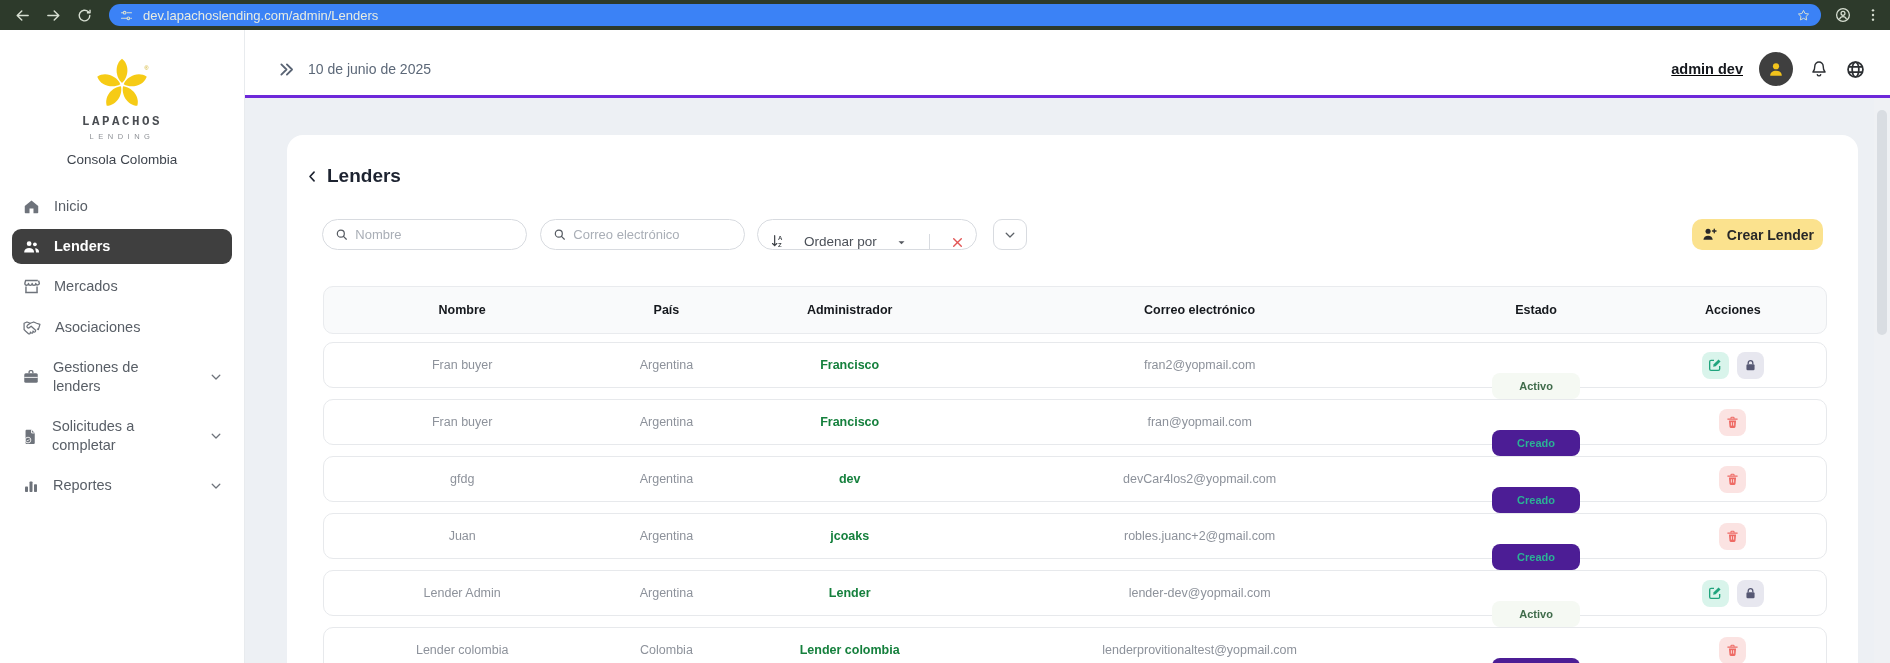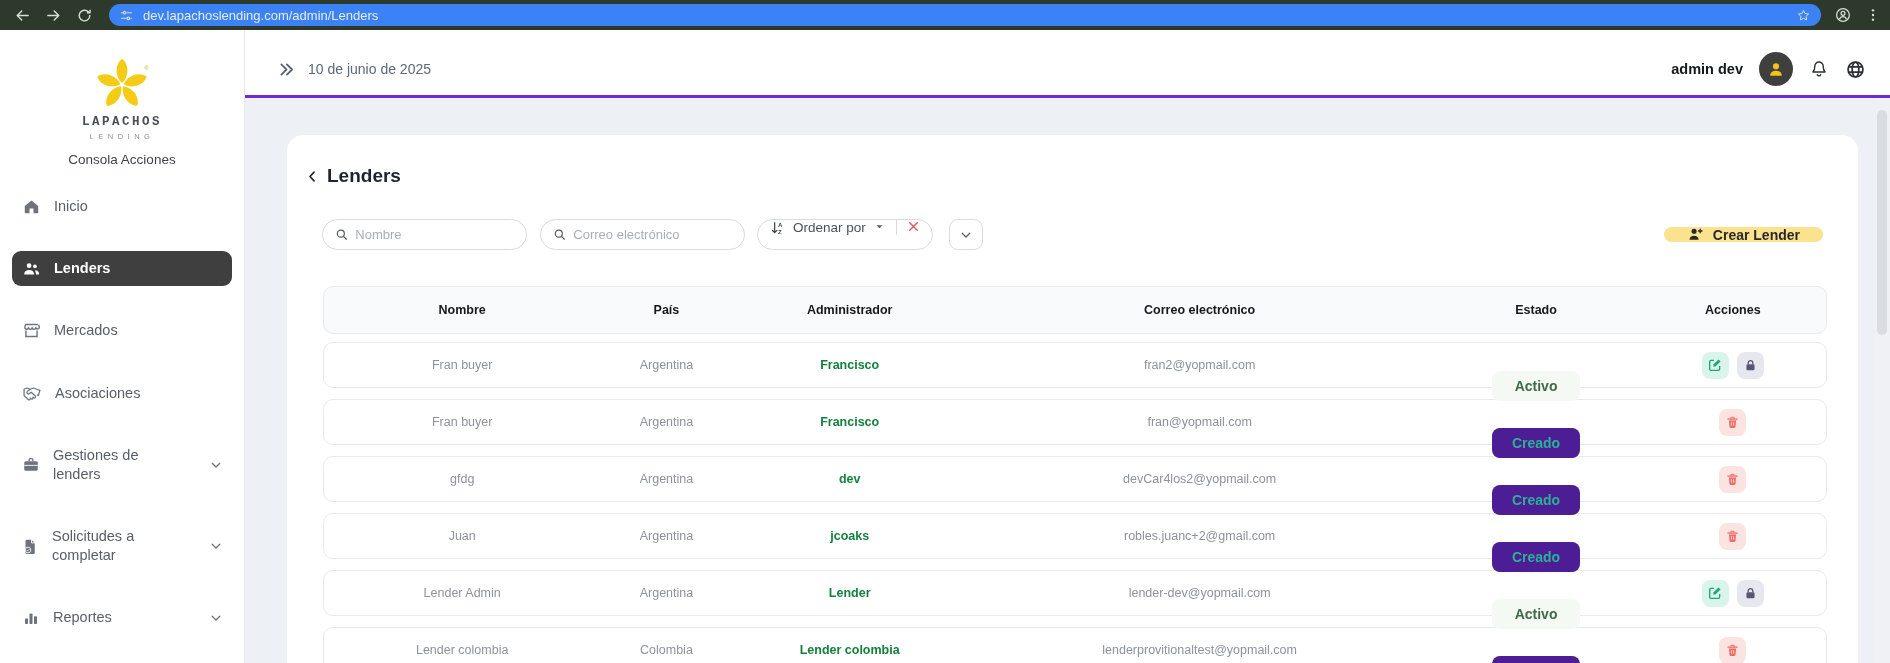--- a/index.html
+++ b/index.html
@@ -21,66 +21,66 @@
   .bicon.dots { margin-left:13px; width:16px; height:16px; }
 
   
   .app { position:absolute; top:30px; left:0; right:0; bottom:0; }
 
   .sidebar { position:absolute; left:0; top:0; width:245px; height:100%; background:#ffffff; border-right:1px solid #e8ebee; z-index:2; }
   .logo-block { text-align:center; padding-top:26px; }
   .logo-name { font-size:12.5px; font-weight:bold; letter-spacing:2.5px; color:#4a4d52; margin-top:3px;font-family:Liberation Mono, monospace; }
   .logo-sub { font-size:7.5px; letter-spacing:4.5px; color:#8e9196; margin-top:3px; }
   .console-label { text-align:center; font-size:13.5px; color:#3e444d; margin-top:11px; }
-  .nav { margin-top:22px; padding:0 12px; display:flex; flex-direction:column; gap:27px; }
+  .nav { margin-top:22px; padding:0 12px; display:flex; flex-direction:column; gap:5px; }
   .nav-item { position:relative; display:flex; align-items:center; gap:13px; padding:8px 10px; border-radius:9px; color:#585e66; font-size:14.5px; cursor:pointer; }
   .nav-item svg { flex:none; color:#6e737b; }
   .nav-item.active { background:#3f3f3f; color:#ffffff; font-weight:bold; }
   .nav-item.active svg { color:#ffffff; }
   .nav-label { line-height:19px; max-width:130px; }
   .nav-chev { position:absolute; right:9px; top:50%; transform:translateY(-50%); color:#787d85; display:flex; }
 
   
   .topbar { position:absolute; left:245px; right:0; top:0; height:68px; background:#ffffff; border-bottom:3px solid #6d28d9; display:flex; align-items:center; padding:13px 24px 0 32px; }
   .collapse-ico { color:#5a6474; display:flex; }
   .date-label { margin-left:12px; font-size:14px; color:#5c6878; }
-  .user-area { margin-left:auto; display:flex; align-items:center; gap:16px; }
+  .user-area { margin-left:auto; display:flex; align-items:center; gap:16px;text-decoration:underline; }
   .user-name { font-size:14.5px; font-weight:bold; color:#15181d; }
   .avatar { width:34px; height:34px; border-radius:50%; background:#3f3f3f; display:flex; align-items:center; justify-content:center; color:#f2c31c; }
   .hicon { color:#2c2f33; display:flex; }
 
   
   .content { position:absolute; left:245px; right:0; top:68px; bottom:0; background:#edf0f4; }
   .card { position:absolute; left:42px; top:37px; width:1571px; height:620px; background:#ffffff; border-radius:16px; padding:30px 31px 0 18px; }
   .page-title { display:flex; align-items:center; gap:7px; font-size:19px; font-weight:bold; color:#1d2330; }
   .page-title .backchev { display:flex; color:#1d2330; cursor:pointer; }
 
   .filters { display:flex; align-items:center; margin-top:32px; margin-left:17px; }
   .search-pill { width:205px; height:31px; border:1px solid #d8dbe0; border-radius:16px; background:#fff; display:flex; align-items:center; padding:0 12px; gap:7px; color:#555a61; }
   .search-pill + .search-pill { margin-left:13px; }
   .search-pill input { border:none; outline:none; width:100%; font-size:13px; color:#333; font-family:"Liberation Sans", sans-serif; background:transparent; }
   .search-pill input::placeholder { color:#a9aeb6; }
-  .sort-pill { margin-left:12px; height:31px; border:1px solid #d8dbe0; border-radius:16px; background:#fff; display:flex; align-items:flex-start; padding:0 12px; gap:7px; font-size:13.5px; color:#4b5058; cursor:pointer; }
+  .sort-pill { margin-left:12px; height:31px; border:1px solid #d8dbe0; border-radius:16px; background:#fff; display:flex; align-items:flex-end; padding:0 12px; gap:18px; font-size:13.5px; color:#4b5058; cursor:pointer; }
   .sort-pill .sort-ico { color:#3c4046; display:flex; }
   .sort-pill .caret { color:#55595f; display:flex; }
   .sort-divider { width:1px; height:15px; background:#d8dbe0; margin:0 3px; }
   .sort-clear { color:#e25555; display:flex; cursor:pointer; }
   .more-btn { margin-left:16px; width:34px; height:31px; border:1px solid #d8dbe0; border-radius:9px; background:#fff; display:flex; align-items:center; justify-content:center; color:#5c6167; cursor:pointer; }
-  .create-btn { margin-left:auto; margin-right:4px; height:15px; border:none; border-radius:10px; background:#fbe28e; color:#282828; font-size:14px; font-weight:bold; font-family:"Liberation Sans", sans-serif; display:flex; align-items:center; gap:9px; padding:0 23px; cursor:pointer; }
+  .create-btn { margin-left:auto; margin-right:4px; height:31px; border:none; border-radius:10px; background:#fbe28e; color:#282828; font-size:14px; font-weight:bold; font-family:"Liberation Sans", sans-serif; display:flex; align-items:center; gap:9px; padding:0 9px; cursor:pointer; }
   .create-btn svg { color:#282828; }
 
   
   .table { margin:36px 0 0 18px; width:1504px; }
   .thead, .trow { display:grid; grid-template-columns:18.4% 8.8% 15.6% 31% 13.8% 12.4%; align-items:center; }
   .thead { height:48px; background:#f9fafb; border:1px solid #e9ebee; border-radius:10px; font-size:12.5px; font-weight:bold; color:#15181d; }
   .trow { height:46px; background:#ffffff; border:1px solid #e7e9ec; border-radius:10px; margin-top:11px; font-size:12.5px; color:#8d929b; cursor:pointer; }
   .trow.first { margin-top:8px; }
   .cell { text-align:center; overflow:hidden; white-space:nowrap; }
   .cell.admin { font-weight:bold; color:#15803d; }
-  .badge { display:inline-block; min-width:88px; padding:7px 6px; border-radius:8px; font-size:14px; font-weight:bold;margin-top:42px; }
+  .badge { display:inline-block; min-width:88px; padding:7px 6px; border-radius:8px; font-size:11px; font-weight:bold;margin-top:42px; }
   .badge.activo { background:#f5f9f3; color:#3f6b4a; }
   .badge.creado { background:#4c1d95; color:#2bb295; }
   .actions { display:flex; justify-content:center; gap:8px; }
   .icon-btn { width:27px; height:27px; border:none; border-radius:8px; display:flex; align-items:center; justify-content:center; cursor:pointer; }
   .icon-btn.edit { background:#d9f4eb; color:#1fa47d; }
   .icon-btn.lock { background:#e7e7ef; color:#565873; }
   .icon-btn.trash { background:#fbe3e2; color:#ee6a64; }
 
   
   .vscroll { position:absolute; right:0; top:0; width:16px; height:100%; background:#eff1f4; }
@@ -136,21 +136,21 @@
             <path d="M0 -2 C-7 -8 -9 -22 0 -29 C9 -22 7 -8 0 -2Z" transform="rotate(72)"></path>
             <path d="M0 -2 C-7 -8 -9 -22 0 -29 C9 -22 7 -8 0 -2Z" transform="rotate(144)"></path>
             <path d="M0 -2 C-7 -8 -9 -22 0 -29 C9 -22 7 -8 0 -2Z" transform="rotate(216)"></path>
             <path d="M0 -2 C-7 -8 -9 -22 0 -29 C9 -22 7 -8 0 -2Z" transform="rotate(288)"></path>
           </g>
           <text x="25" y="-16" font-size="6" fill="#c9a50a">®</text>
         </svg>
         <div class="logo-name">LAPACHOS</div>
         <div class="logo-sub">LENDING</div>
       </div>
-      <div class="console-label">Consola Acciones</div>
+      <div class="console-label">Consola Colombia</div>
 
       <nav class="nav">
 
         <div class="nav-item">
           <svg width="19" height="19" viewBox="0 0 24 24">
               <path d="M3.5 11.5 12 4.5l8.5 7v8a1 1 0 0 1-1 1h-5v-6h-5v6h-5a1 1 0 0 1-1-1z" fill="currentColor"></path>
             </svg>
           <span class="nav-label">Inicio</span>
         </div>
 

